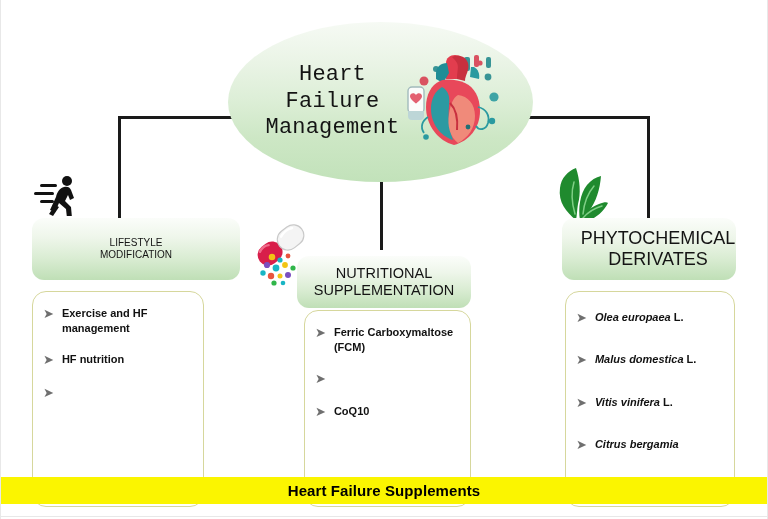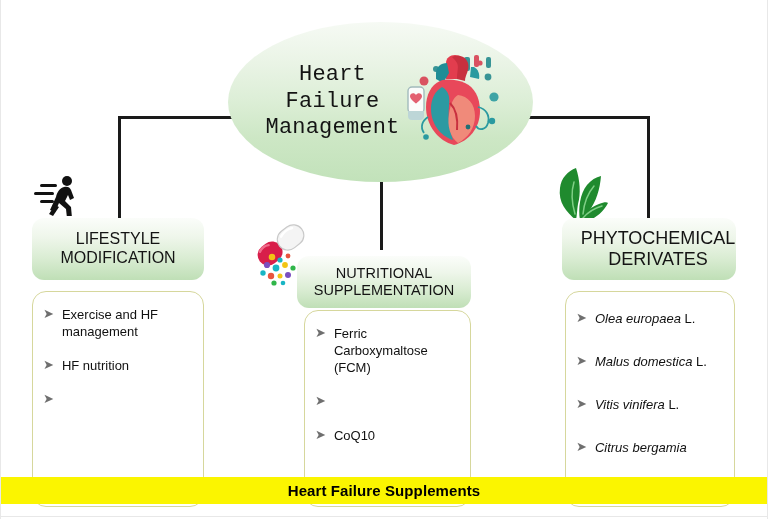--- a/index.html
+++ b/index.html
@@ -64,21 +64,21 @@
   .bullet-row{
     display:flex;align-items:flex-start;gap:8px;
     margin-bottom:17px;
   }
   .bullet-row:last-child{margin-bottom:0;}
   .bullet-mark{
     color:#6f6f6f;font-size:13px;line-height:1.25;flex:0 0 auto;
     transform:translateY(0px);
   }
   .bullet-text{
-    font-size:13px;font-weight:normal;color:#111;line-height:1.32;
+    font-size:11px;font-weight:bold;color:#111;line-height:1.32;
   }
   .sci .bullet-text{font-style:italic;}
   .sci .bullet-text .auth{font-style:normal;}
 
   
   .icon{position:absolute;}
 
   
   .banner{
     position:absolute;left:0;top:477px;width:768px;height:27px;
@@ -149,21 +149,21 @@
     <g fill="#111">
       <circle cx="33" cy="7" r="5"></circle>
       <path d="M30 13c3-1 6 0 7 3l3 8-4 2-2-5-3 6 6 6 1 11h-5l-1-9-7-6-4 9-5-2 6-13c1-5 4-9 8-10z"></path>
       <path d="M21 31l-6 9 4 2 6-9z"></path>
       <rect x="6" y="10" width="17" height="3" rx="1.5"></rect>
       <rect x="0" y="18" width="20" height="3" rx="1.5"></rect>
       <rect x="6" y="26" width="14" height="3" rx="1.5"></rect>
     </g>
   </svg>
 
-  <div class="branch-head" style="left:32px;top:218px;width:172px;height:62px;font-size:16px;">
+  <div class="branch-head" style="left:32px;top:218px;width:208px;height:62px;font-size:10px;">
     <span>LIFESTYLE
 MODIFICATION</span>
   </div>
 
   <div class="branch-body" style="left:32px;top:291px;width:172px;height:216px;">
     <div class="bullet-row">
       <span class="bullet-mark">➤</span>
       <span class="bullet-text">Exercise and HF management</span>
     </div>
     <div class="bullet-row">

